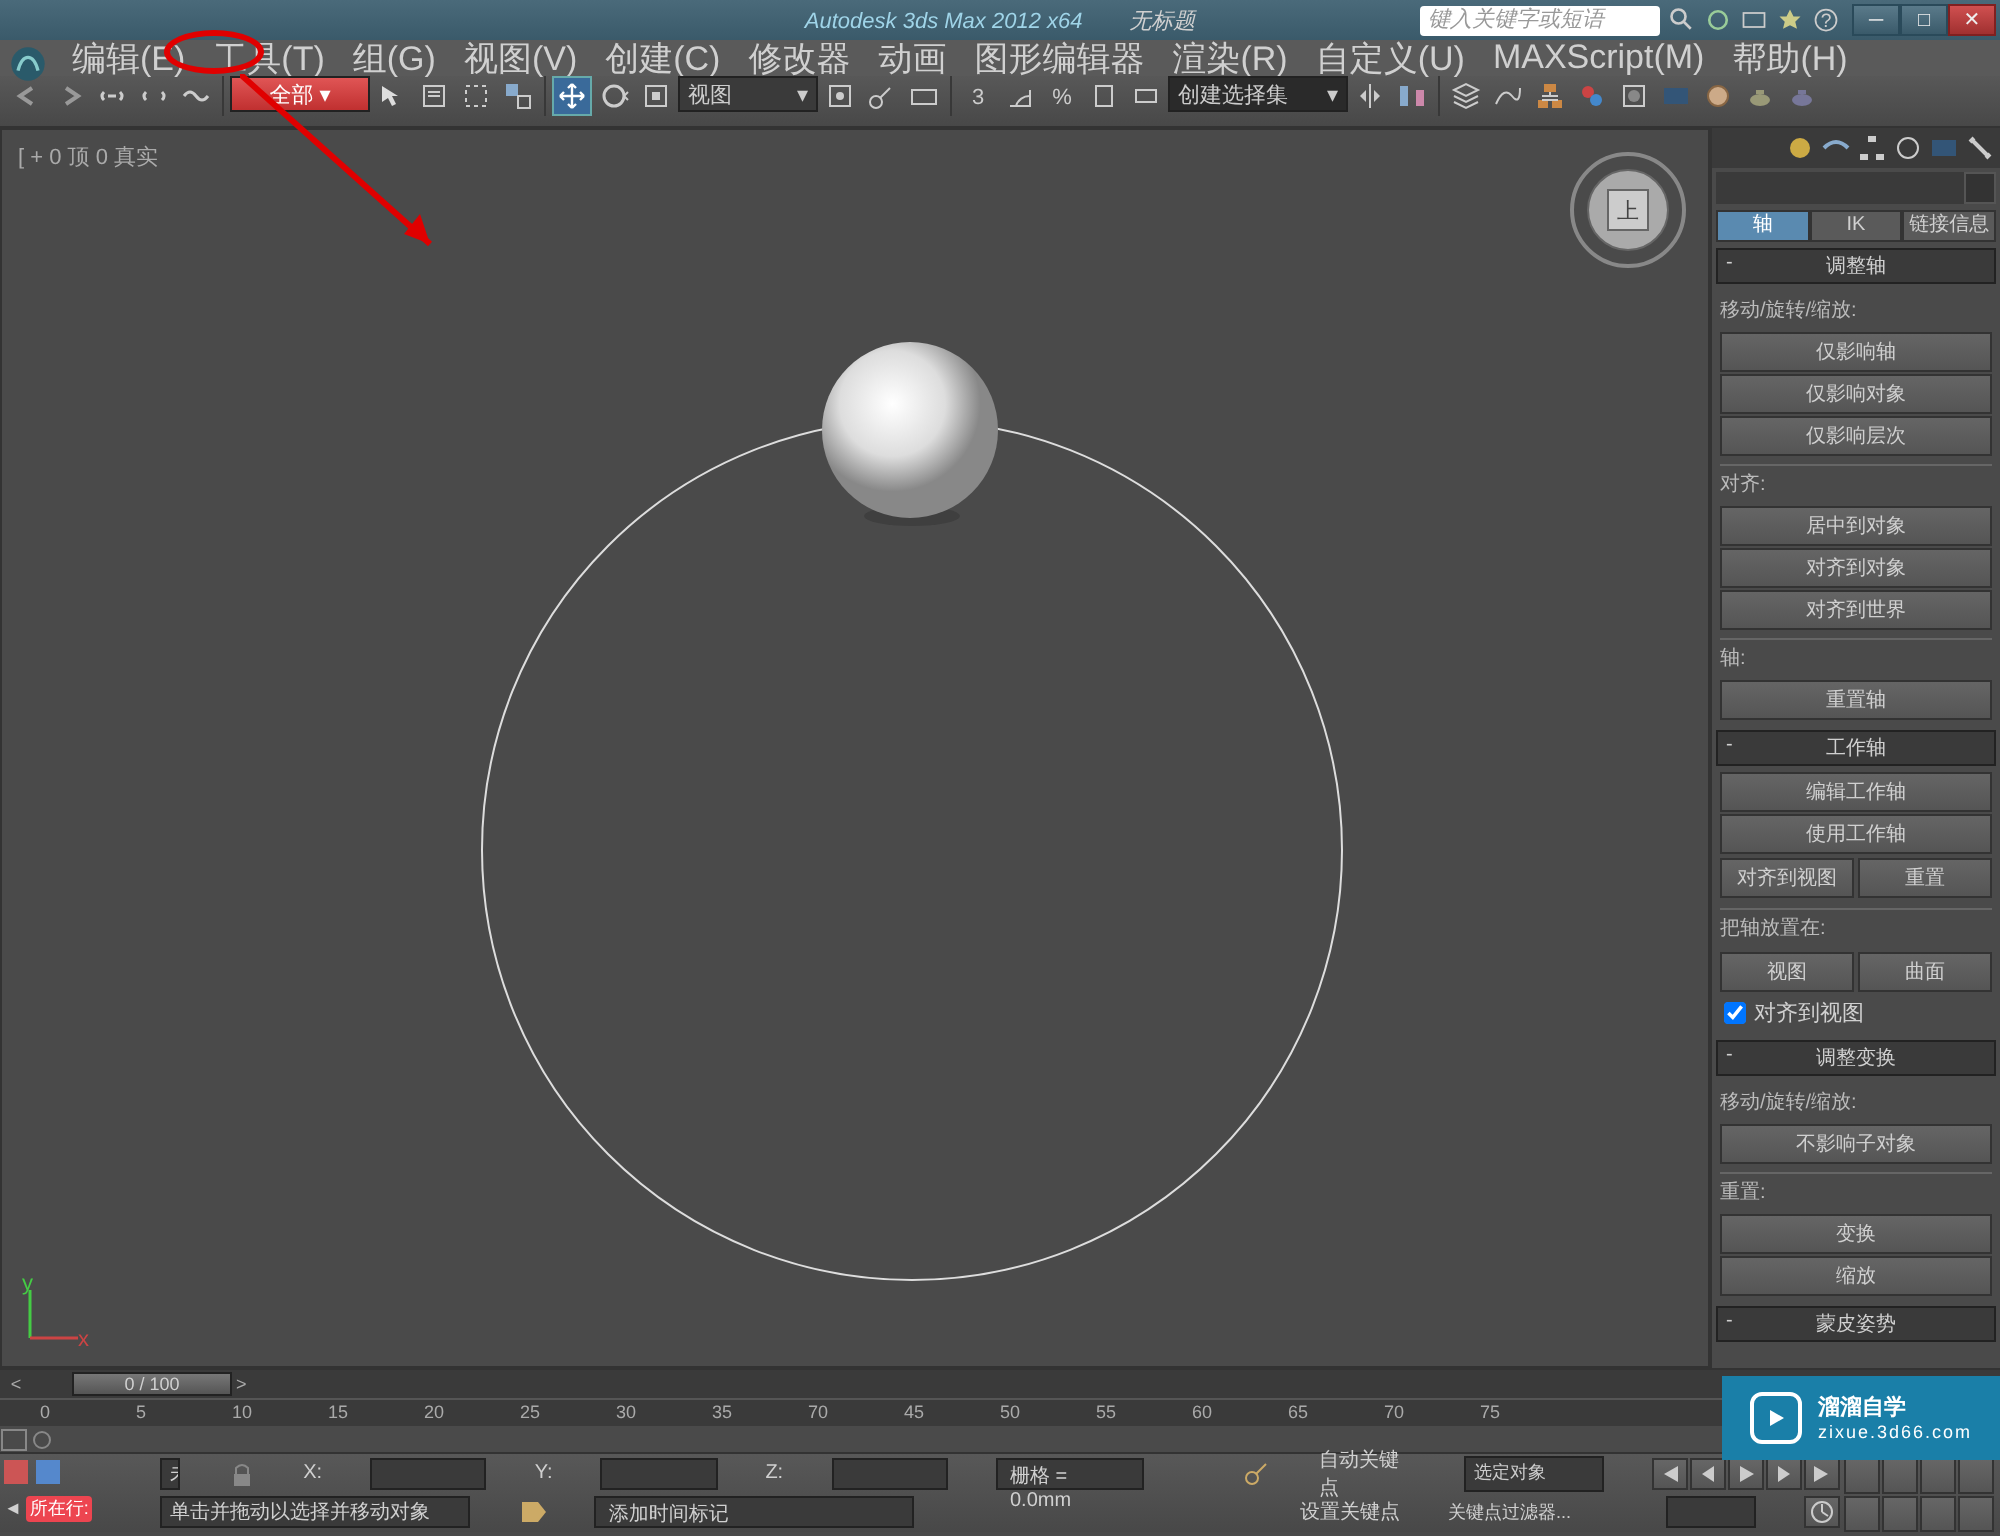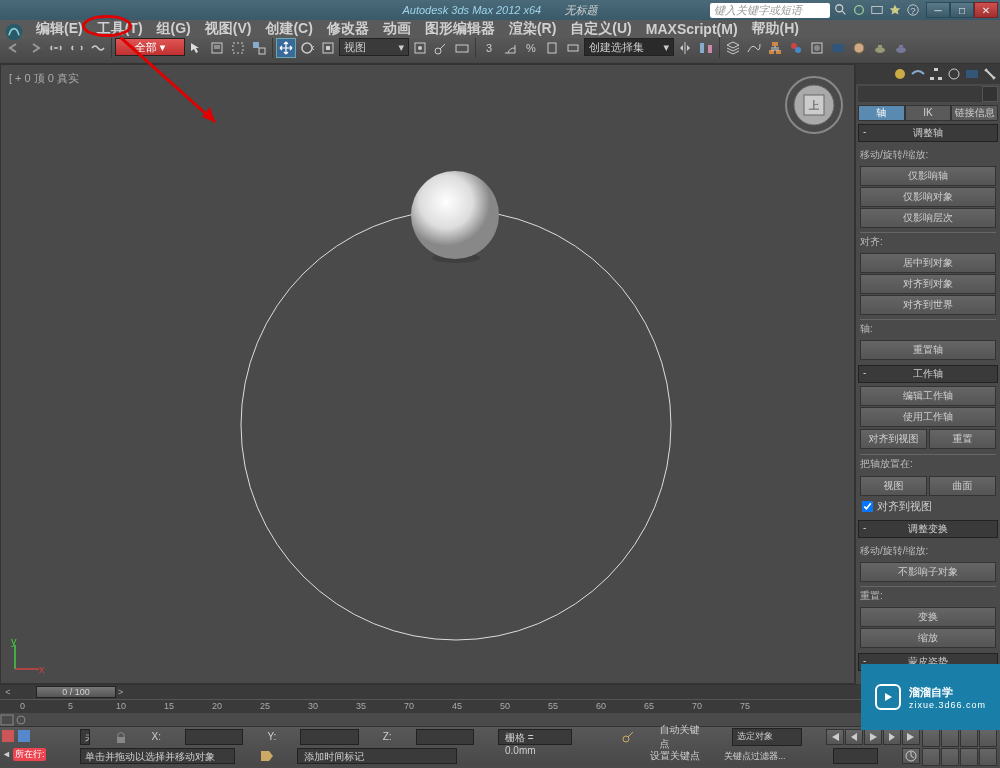--- a/index.html
+++ b/index.html
@@ -11,21 +11,21 @@
   .titlebar .doc { color: #d0d0d0; margin-left: 20px; }
   .search-box { position: absolute; right: 170px; background: #fff; width: 120px; height: 15px; border-radius: 2px; padding: 0 4px; color: #999; font-style: italic; line-height: 15px; }
   .titlebar .icons-right { position: absolute; right: 80px; display: flex; gap: 4px; }
   .titlebar .win-controls { position: absolute; right: 2px; display: flex; }
   .win-btn { width: 24px; height: 16px; background: linear-gradient(#5a7a8a,#3a5a6a); border: 1px solid #2a4a5a; display: flex; align-items: center; justify-content: center; color: #eee; font-size: 10px; }
   .win-btn.close { background: linear-gradient(#d05050,#a03030); border-color: #802020; }
   .tb-icon { width: 14px; height: 14px; color: #aaa; }
   
   
   .menubar { height: 18px; background: #5a5a5a; display: flex; align-items: center; padding-left: 30px; gap: 2px; }
-  .menu-item { padding: 16px 6px; color: #d0d0d0; font-size: 14px; white-space: nowrap; font-weight: bold; }
+  .menu-item { padding: 16px 6px; color: #d0d0d0; font-size: 17px; white-space: nowrap; }
   .logo { position: absolute; left: 4px; top: 22px; width: 20px; height: 20px; }
   .red-annot { position: absolute; left: 82px; top: 15px; width: 50px; height: 22px; border: 3px solid #e00000; border-radius: 50%; z-index: 100; pointer-events: none; }
   .red-arrow { position: absolute; left: 120px; top: 37px; width: 110px; height: 100px; z-index: 100; pointer-events: none; }
   
   
   .toolbar { height: 26px; background: linear-gradient(#585858,#484848); border-bottom: 1px solid #333; display: flex; padding: 0 4px; gap: 1px; }
   .tbtn { width: 20px; height: 20px; display: flex; align-items: center; justify-content: center; border: 1px solid transparent; }
   .tbtn.active { background: #3a6a9a; border: 1px solid #6aa; }
   .tbtn svg { width: 16px; height: 16px; }
   .tsep { width: 1px; height: 20px; background: #383838; margin: 0 2px; }
@@ -74,21 +74,21 @@
   .status-row { display: flex; align-items: center; height: 18px; gap: 24px; flex: 1; }
   .status-msg { flex: 1; background: #3a3a3a; border: 1px solid #222; padding: 1px 4px; font-size: 10px; height: 16px; line-height: 14px; overflow: hidden; }
   .coord { background: #3a3a3a; border: 1px solid #222; width: 60px; height: 16px; font-size: 10px; padding: 1px 3px; }
   .coord-label { font-size: 10px; }
   .anim-controls { display: flex; gap: 1px; align-items: center; }
   .anim-btn { width: 18px; height: 16px; background: linear-gradient(#666,#555); border: 1px solid #333; display: flex; align-items: center; justify-content: center; }
   .nav-controls { display: flex; flex-wrap: wrap; width: 80px; gap: 1px; padding: 2px; }
   .nav-btn { width: 18px; height: 18px; background: linear-gradient(#666,#555); border: 1px solid #333; }
   
   
-  .watermark { position: absolute; right: 0; bottom: 38px; background: #1a7fa8; color: #fff; padding: 20px 14px; display: flex; align-items: flex-end; gap: 8px; font-size: 17px; z-index: 200; }
+  .watermark { position: absolute; right: 0; bottom: 38px; background: #1a7fa8; color: #fff; padding: 8px 14px; display: flex; align-items: flex-start; gap: 8px; font-size: 17px; z-index: 200; }
   .watermark .sub { font-size: 9px; letter-spacing: 1px; display: block; }
   .wm-logo { width: 26px; height: 26px; border: 2px solid #fff; border-radius: 6px; display: flex; align-items: center; justify-content: center; }
 </style>
 </head>
 <body>
 
 <div class="titlebar">
   <span class="title">
     <span>Autodesk 3ds Max 2012 x64</span>
     <span class="doc">无标题</span>

